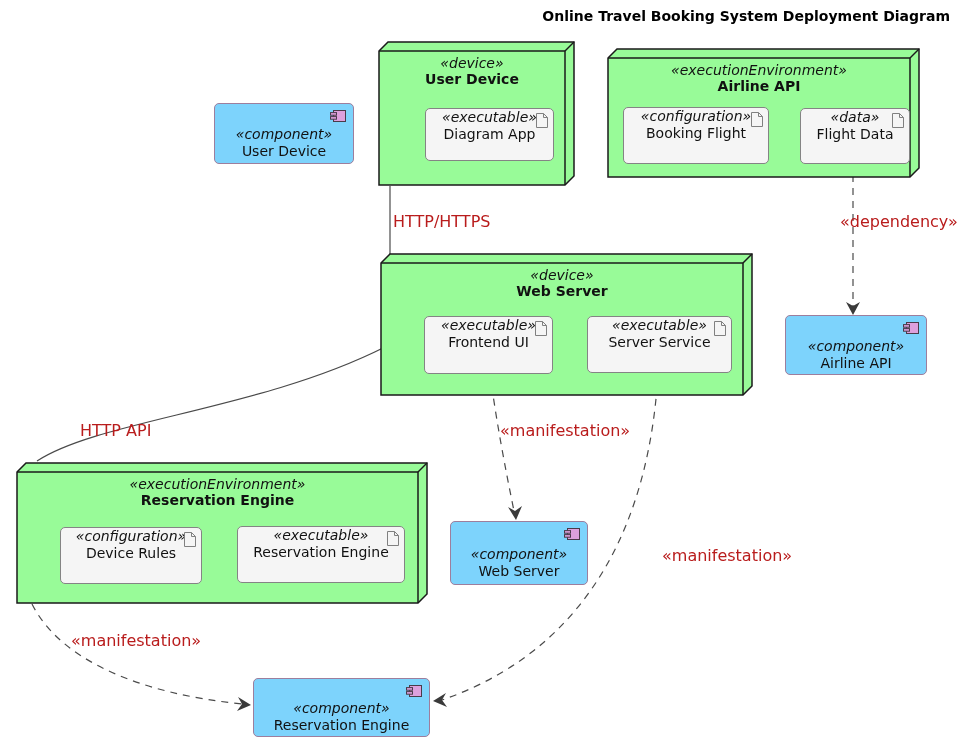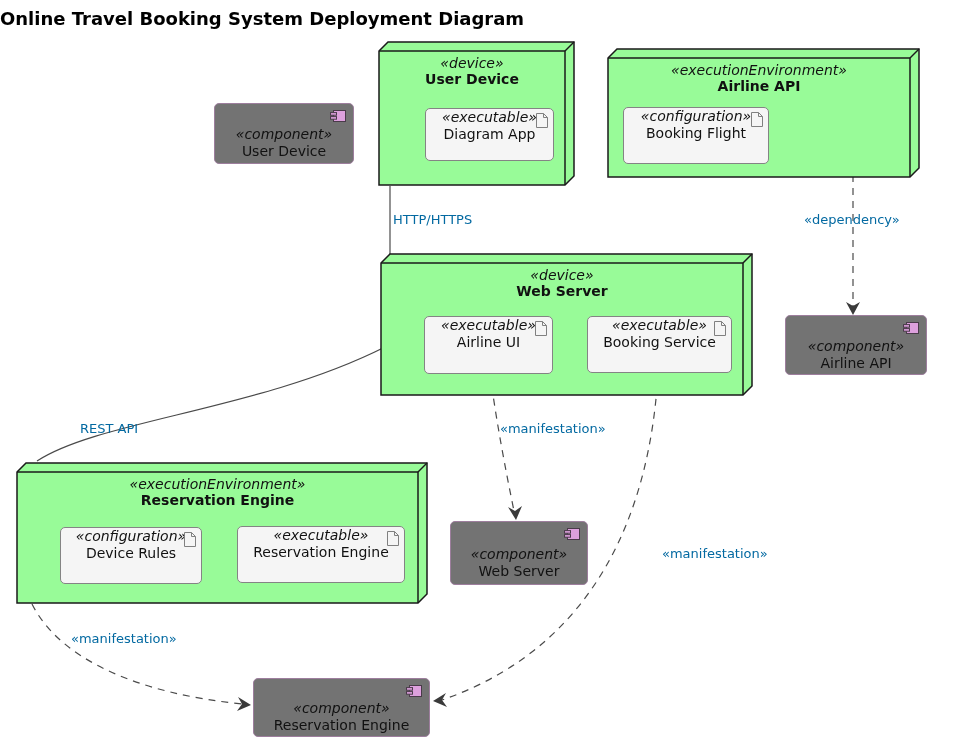--- a/index.html
+++ b/index.html
@@ -1,51 +1,51 @@
 <!DOCTYPE html>
 <html><head>
 <meta charset="utf-8">
 <style>
   html,body { margin:0; padding:0; background:#ffffff; }
   .canvas {
     position:relative; width:964px; height:745px; background:#ffffff;
     font-family:"DejaVu Sans", sans-serif; color:#111; overflow:hidden;
   }
   .title {
-    position:absolute; left:0; top:8px; width:950px; text-align:left;
-    font-size:18px; font-weight:bold; color:#000;
+    position:absolute; left:0; top:8px; width:950px; text-align:right;
+    font-size:14px; font-weight:bold; color:#000;
   }
   
   .node { position:absolute;padding-left:24px; }
   .node svg.box3d { position:absolute; left:0; top:0; overflow:visible; }
   .box3d polygon { fill:#98FB98; stroke:#1a1a1a; stroke-width:1.5; }
   .box3d polyline, .box3d line { fill:none; stroke:#1a1a1a; stroke-width:1.5; }
   .node-head { position:absolute; top:13px; left:0; text-align:center; line-height:16px; font-size:14px; }
   .stereo { font-style:italic; }
   .nname { font-weight:bold; }
   
   .artifact {
     position:absolute; background:#F5F5F5; border:1px solid #848484; border-radius:5px;
     display:flex; flex-direction:column; align-items:center; justify-content:flex-start;
     font-size:14px; line-height:17px; text-align:center;
   }
   .artifact .file-icon { position:absolute; top:3px; right:4px; }
   
   .component {
-    position:absolute; background:#737373; border:1.3px solid #9d7e9d; border-radius:5px;
+    position:absolute; background:#7dd3fc; border:1.3px solid #9d7e9d; border-radius:5px;
     display:flex; flex-direction:column; align-items:center; justify-content:center;
     font-size:14px; line-height:17px; text-align:center; padding-top:19px; box-sizing:border-box;
   }
   .component .comp-icon { position:absolute; top:5px; right:6px; }
   
   svg.edges { position:absolute; left:0; top:0; pointer-events:none; }
   .solid  { fill:none; stroke:#4a4a4a; stroke-width:1.2; }
   .dashed { fill:none; stroke:#4a4a4a; stroke-width:1.2; stroke-dasharray:7 6; }
   .ah { fill:#3a3a3a; stroke:none; }
-  .edge-label { position:absolute; color:#0369a1; font-size:13px; white-space:nowrap; }
+  .edge-label { position:absolute; color:#b91c1c; font-size:16px; white-space:nowrap; }
 </style>
 </head>
 <body>
 
 <div class="canvas">
 
   <div class="title">Online Travel Booking System Deployment Diagram</div>
 
   <svg class="edges" width="964" height="745" viewBox="0 0 964 745">
     <path class="solid" d="M390,186 L390,257"></path>
@@ -93,48 +93,56 @@
       <div class="nname">Airline API</div>
     </div>
     <div class="artifact" style="left:15px; top:58px; width:144px; height:55px;">
       <svg class="file-icon" width="14" height="17" viewBox="0 0 14 17">
         <path d="M1.5 1.5 H8.5 L12.5 5.5 V15.5 H1.5 Z" fill="#F5F5F5" stroke="#808080"></path>
         <path d="M8.5 1.5 V5.5 H12.5" fill="none" stroke="#808080"></path>
       </svg>
       <div class="stereo">«configuration»</div>
       <div>Booking Flight</div>
     </div>
+    <div class="artifact" style="left:192px; top:59px; width:108px; height:54px;">
+      <svg class="file-icon" width="14" height="17" viewBox="0 0 14 17">
+        <path d="M1.5 1.5 H8.5 L12.5 5.5 V15.5 H1.5 Z" fill="#F5F5F5" stroke="#808080"></path>
+        <path d="M8.5 1.5 V5.5 H12.5" fill="none" stroke="#808080"></path>
+      </svg>
+      <div class="stereo">«data»</div>
+      <div>Flight Data</div>
+    </div>
   </div>
 
   <div class="node" style="left:381px; top:254px; width:371px; height:141px;">
     <svg class="box3d" width="371" height="141">
       <polygon points="0,9 9,0 371,0 371,132 362,141 0,141"></polygon>
       <polyline points="0,9 362,9"></polyline>
         <polyline points="362,9 371,0"></polyline>
         <line x1="362" y1="9" x2="362" y2="141"></line>
     </svg>
     <div class="node-head" style="width:362px;">
       <div class="stereo">«device»</div>
       <div class="nname">Web Server</div>
     </div>
     <div class="artifact" style="left:43px; top:62px; width:127px; height:56px;">
       <svg class="file-icon" width="14" height="17" viewBox="0 0 14 17">
         <path d="M1.5 1.5 H8.5 L12.5 5.5 V15.5 H1.5 Z" fill="#F5F5F5" stroke="#808080"></path>
         <path d="M8.5 1.5 V5.5 H12.5" fill="none" stroke="#808080"></path>
       </svg>
       <div class="stereo">«executable»</div>
-      <div>Airline UI</div>
+      <div>Frontend UI</div>
     </div>
     <div class="artifact" style="left:206px; top:62px; width:143px; height:55px;">
       <svg class="file-icon" width="14" height="17" viewBox="0 0 14 17">
         <path d="M1.5 1.5 H8.5 L12.5 5.5 V15.5 H1.5 Z" fill="#F5F5F5" stroke="#808080"></path>
         <path d="M8.5 1.5 V5.5 H12.5" fill="none" stroke="#808080"></path>
       </svg>
       <div class="stereo">«executable»</div>
-      <div>Booking Service</div>
+      <div>Server Service</div>
     </div>
   </div>
 
   <div class="node" style="left:17px; top:463px; width:410px; height:140px;">
     <svg class="box3d" width="410" height="140">
       <polygon points="0,9 9,0 410,0 410,131 401,140 0,140"></polygon>
       <polyline points="0,9 401,9"></polyline>
         <polyline points="401,9 410,0"></polyline>
         <line x1="401" y1="9" x2="401" y2="140"></line>
     </svg>
@@ -194,19 +202,19 @@
     <svg class="comp-icon" width="18" height="14" viewBox="0 0 18 14">
       <rect x="4.5" y="1.5" width="12" height="11" fill="#DDA0DD" stroke="#4a3b4a"></rect>
       <rect x="1.5" y="3.6" width="6" height="2.6" fill="#DDA0DD" stroke="#4a3b4a"></rect>
       <rect x="1.5" y="7.6" width="6" height="2.6" fill="#DDA0DD" stroke="#4a3b4a"></rect>
     </svg>
     <div class="stereo">«component»</div>
     <div>Reservation Engine</div>
   </div>
 
   <div class="edge-label" style="left:393px; top:212px;">HTTP/HTTPS</div>
-  <div class="edge-label" style="left:804px; top:212px;">«dependency»</div>
+  <div class="edge-label" style="left:840px; top:212px;">«dependency»</div>
   <div class="edge-label" style="left:500px; top:421px;">«manifestation»</div>
   <div class="edge-label" style="left:662px; top:546px;">«manifestation»</div>
   <div class="edge-label" style="left:71px; top:631px;">«manifestation»</div>
-  <div class="edge-label" style="left:80px; top:421px;">REST API</div>
+  <div class="edge-label" style="left:80px; top:421px;">HTTP API</div>
 
 </div>
 
 </body></html>

